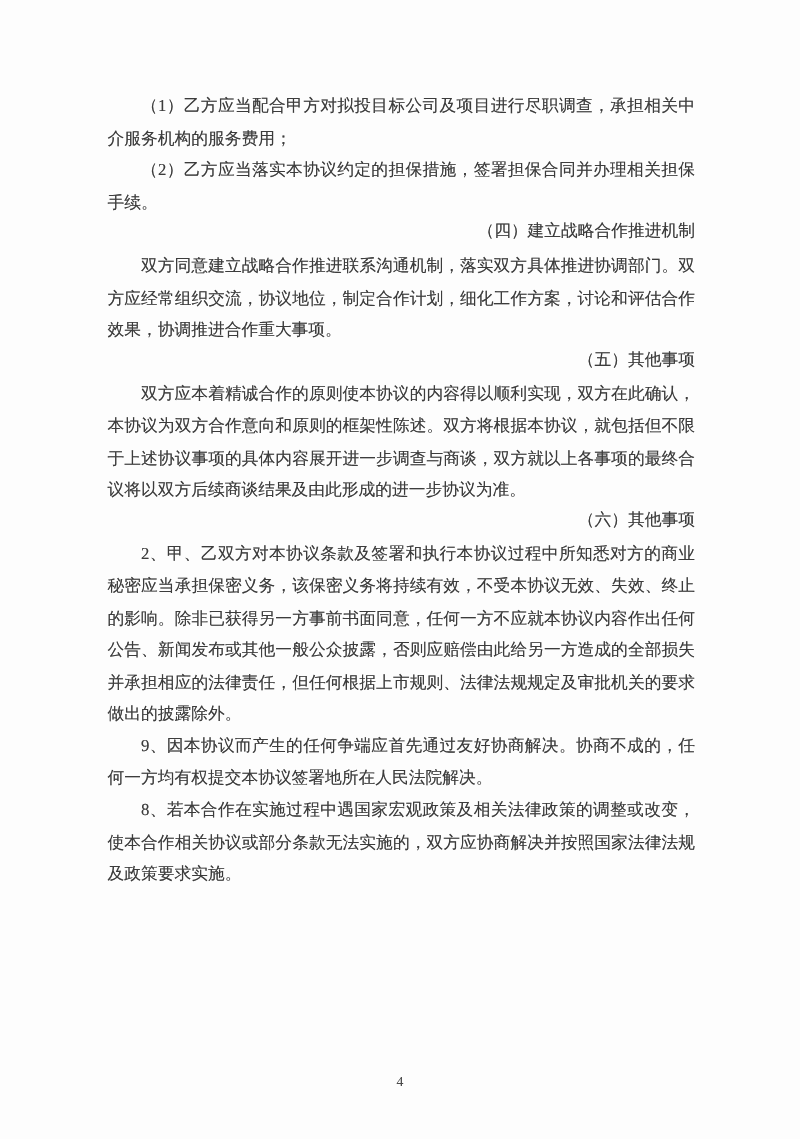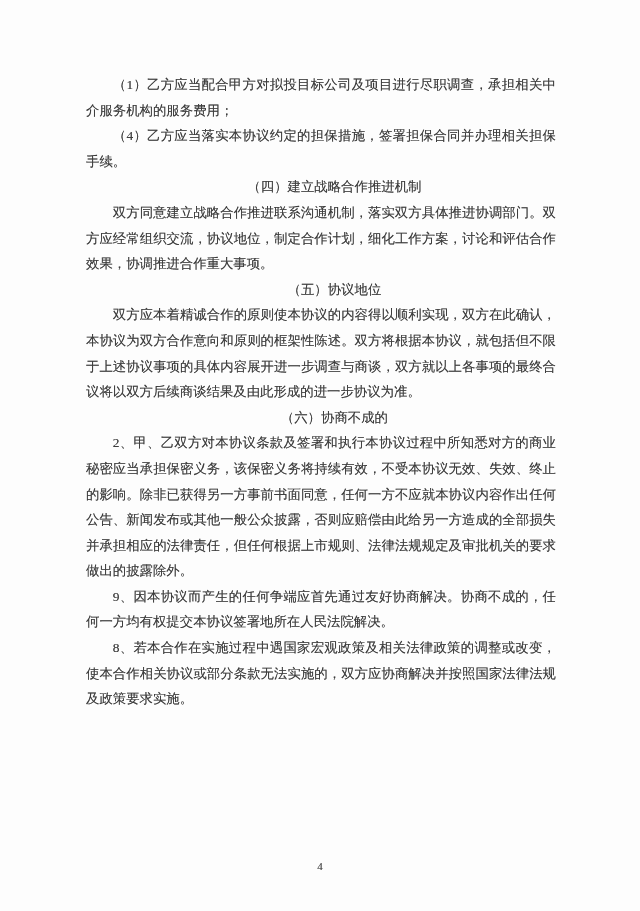--- a/index.html
+++ b/index.html
@@ -32,21 +32,22 @@
     font-size: 13.4px;
     line-height: 25.6px;
     text-align: justify;
     text-justify: inter-ideograph;
     text-indent: 2em;
     letter-spacing: 0;
     word-break: break-all;
     text-shadow: 0 0 0.5px rgba(70,70,70,0.55);
   }
   .para.heading {
-    text-align: center;
+    text-align: right;
+    font-family: Liberation Mono, monospace;
   }
   .page-footer {
     position: absolute;
     left: 0;
     top: 856px;
     width: 640px;
     text-align: center;
   }
   .page-number {
     font-size: 11px;
@@ -54,26 +55,26 @@
     text-shadow: 0 0 0.5px rgba(70,70,70,0.5);
   }
 </style>
 </head>
 <body>
 
 <div class="page">
   <div class="doc-body">
 
   <p class="para">（1）乙方应当配合甲方对拟投目标公司及项目进行尽职调查，承担相关中介服务机构的服务费用；</p>
-      <p class="para">（4）乙方应当落实本协议约定的担保措施，签署担保合同并办理相关担保手续。</p>
+      <p class="para">（2）乙方应当落实本协议约定的担保措施，签署担保合同并办理相关担保手续。</p>
       <p class="para heading">（四）建立战略合作推进机制</p>
       <p class="para">双方同意建立战略合作推进联系沟通机制，落实双方具体推进协调部门。双方应经常组织交流，协议地位，制定合作计划，细化工作方案，讨论和评估合作效果，协调推进合作重大事项。</p>
-      <p class="para heading">（五）协议地位</p>
+      <p class="para heading">（五）其他事项</p>
       <p class="para">双方应本着精诚合作的原则使本协议的内容得以顺利实现，双方在此确认，本协议为双方合作意向和原则的框架性陈述。双方将根据本协议，就包括但不限于上述协议事项的具体内容展开进一步调查与商谈，双方就以上各事项的最终合议将以双方后续商谈结果及由此形成的进一步协议为准。</p>
-      <p class="para heading">（六）协商不成的</p>
+      <p class="para heading">（六）其他事项</p>
       <p class="para">2、甲、乙双方对本协议条款及签署和执行本协议过程中所知悉对方的商业秘密应当承担保密义务，该保密义务将持续有效，不受本协议无效、失效、终止的影响。除非已获得另一方事前书面同意，任何一方不应就本协议内容作出任何公告、新闻发布或其他一般公众披露，否则应赔偿由此给另一方造成的全部损失并承担相应的法律责任，但任何根据上市规则、法律法规规定及审批机关的要求做出的披露除外。</p>
       <p class="para">9、因本协议而产生的任何争端应首先通过友好协商解决。协商不成的，任何一方均有权提交本协议签署地所在人民法院解决。</p>
       <p class="para">8、若本合作在实施过程中遇国家宏观政策及相关法律政策的调整或改变，使本合作相关协议或部分条款无法实施的，双方应协商解决并按照国家法律法规及政策要求实施。</p>
     </div>
   <div class="page-footer">
     <span class="page-number">4</span>
   </div>
 </div>
 
 </body></html>

